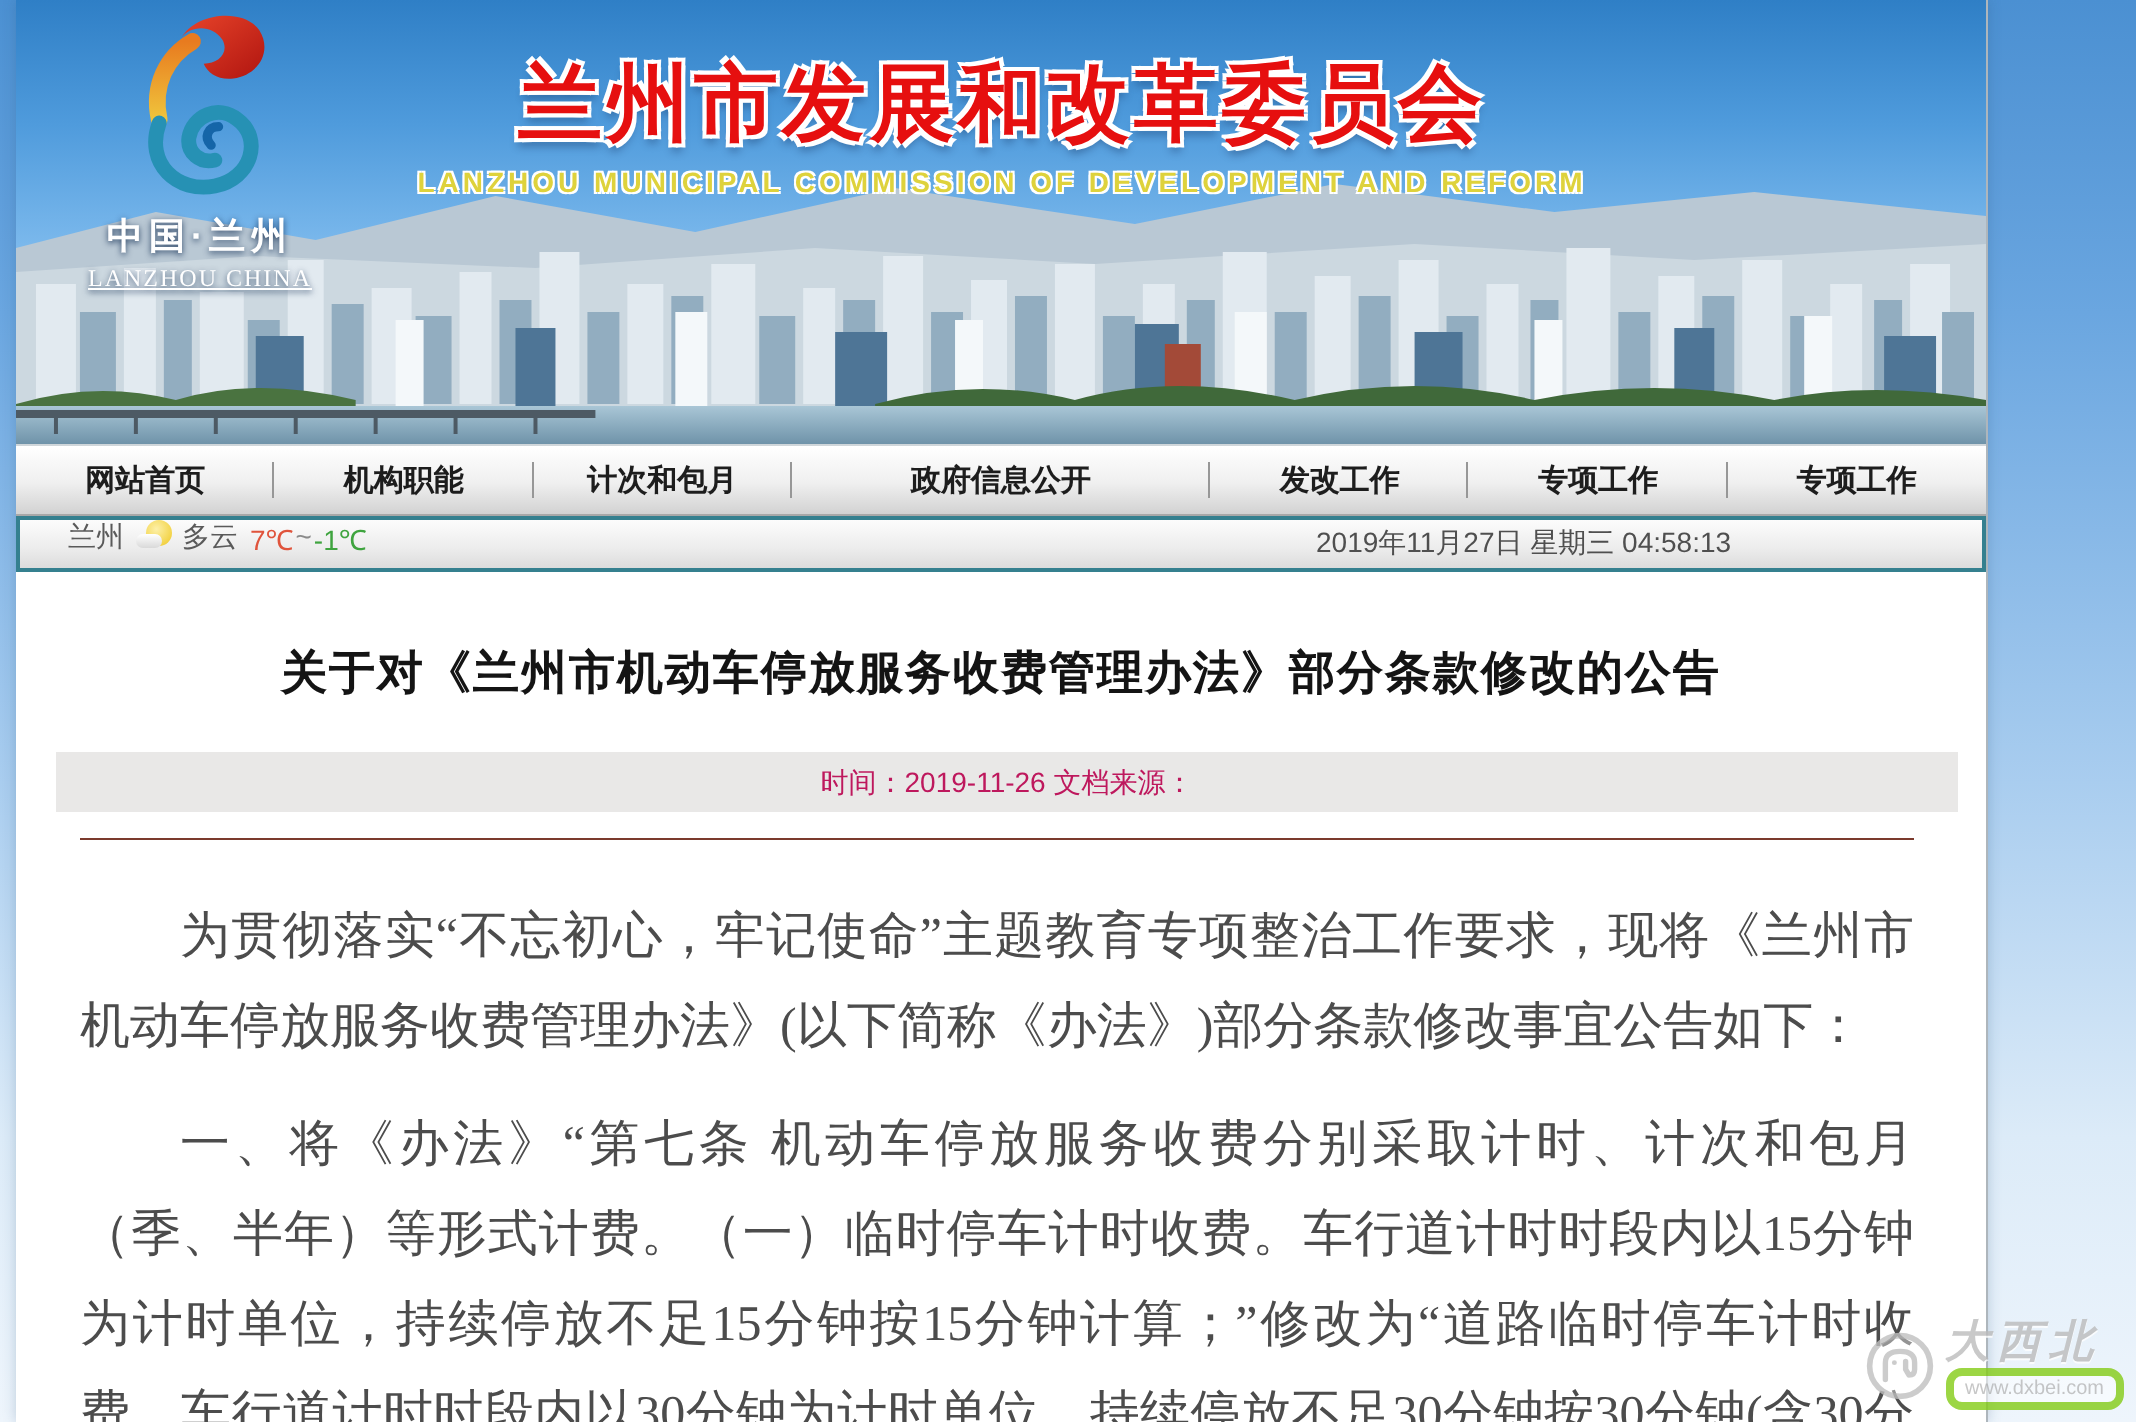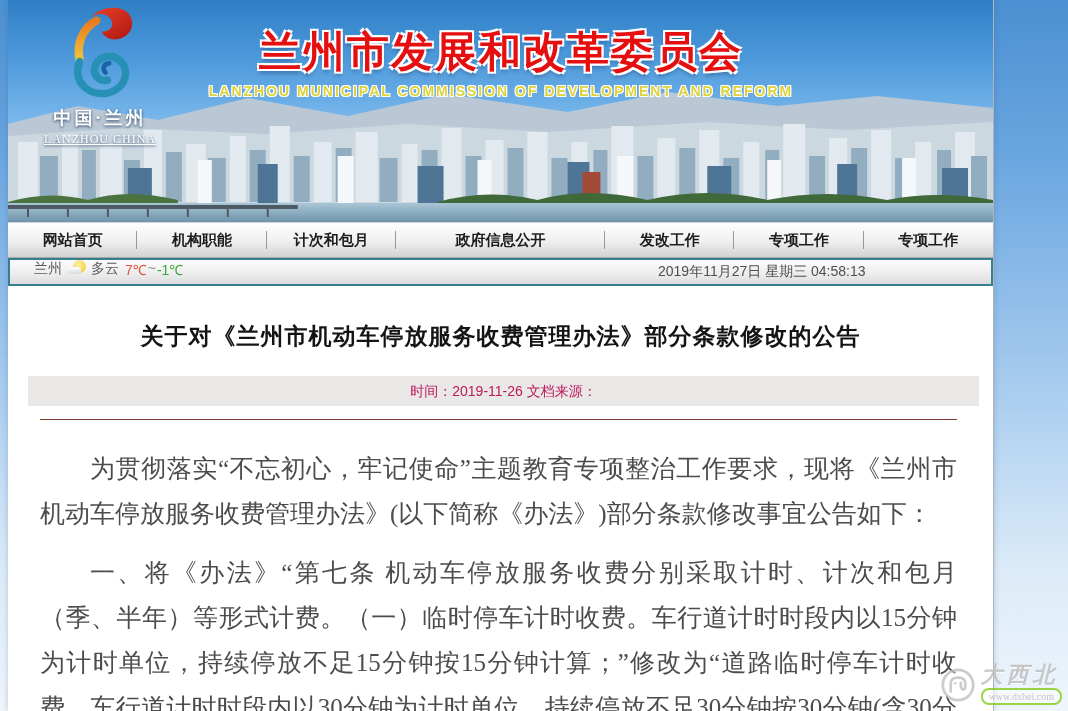--- a/index.html
+++ b/index.html
@@ -83,30 +83,30 @@
   }
   .divider { margin:13px 36px 0 32px; border:0; border-top:1px solid #7b3a2d; height:0; }
   .body-para {
     margin:26px 36px 0 32px; font-family:"Liberation Serif", serif;
     font-size:25px; line-height:45px; color:#4c4c4c; text-indent:2em; text-align:justify;
   }
   .body-para + .body-para { margin-top:14px; }
   
   .watermark {
     position:absolute; right:6px; bottom:6px; display:flex; align-items:center; gap:5px;
-    opacity:.8; pointer-events:none;font-family:Liberation Serif, serif;
+    opacity:.8; pointer-events:none;
   }
   .wm-badge svg { width:36px; height:36px; display:block; }
   .wm-right { display:flex; flex-direction:column; align-items:flex-start; }
   .wm-name {
     font-size:22px; font-weight:bold; color:#bcbcbc; letter-spacing:4px;
     font-style:italic; text-shadow:0 1px 0 #fff; line-height:1;
   }
   .wm-site {
-    margin-top:2px; font-size:10px; color:#b9b9b9; border:2px solid #84cc16;
+    margin-top:2px; font-size:10px; color:#b9b9b9; border:4px solid #84cc16;
     border-radius:8px; padding:0 6px; background:rgba(255,255,255,.65); line-height:13px;text-align:right;
   }
 </style>
 </head>
 <body>
 
 <div class="page">
 
   <div class="banner">
     <svg class="skyline" viewBox="0 0 986 150" preserveAspectRatio="none" aria-hidden="true">

